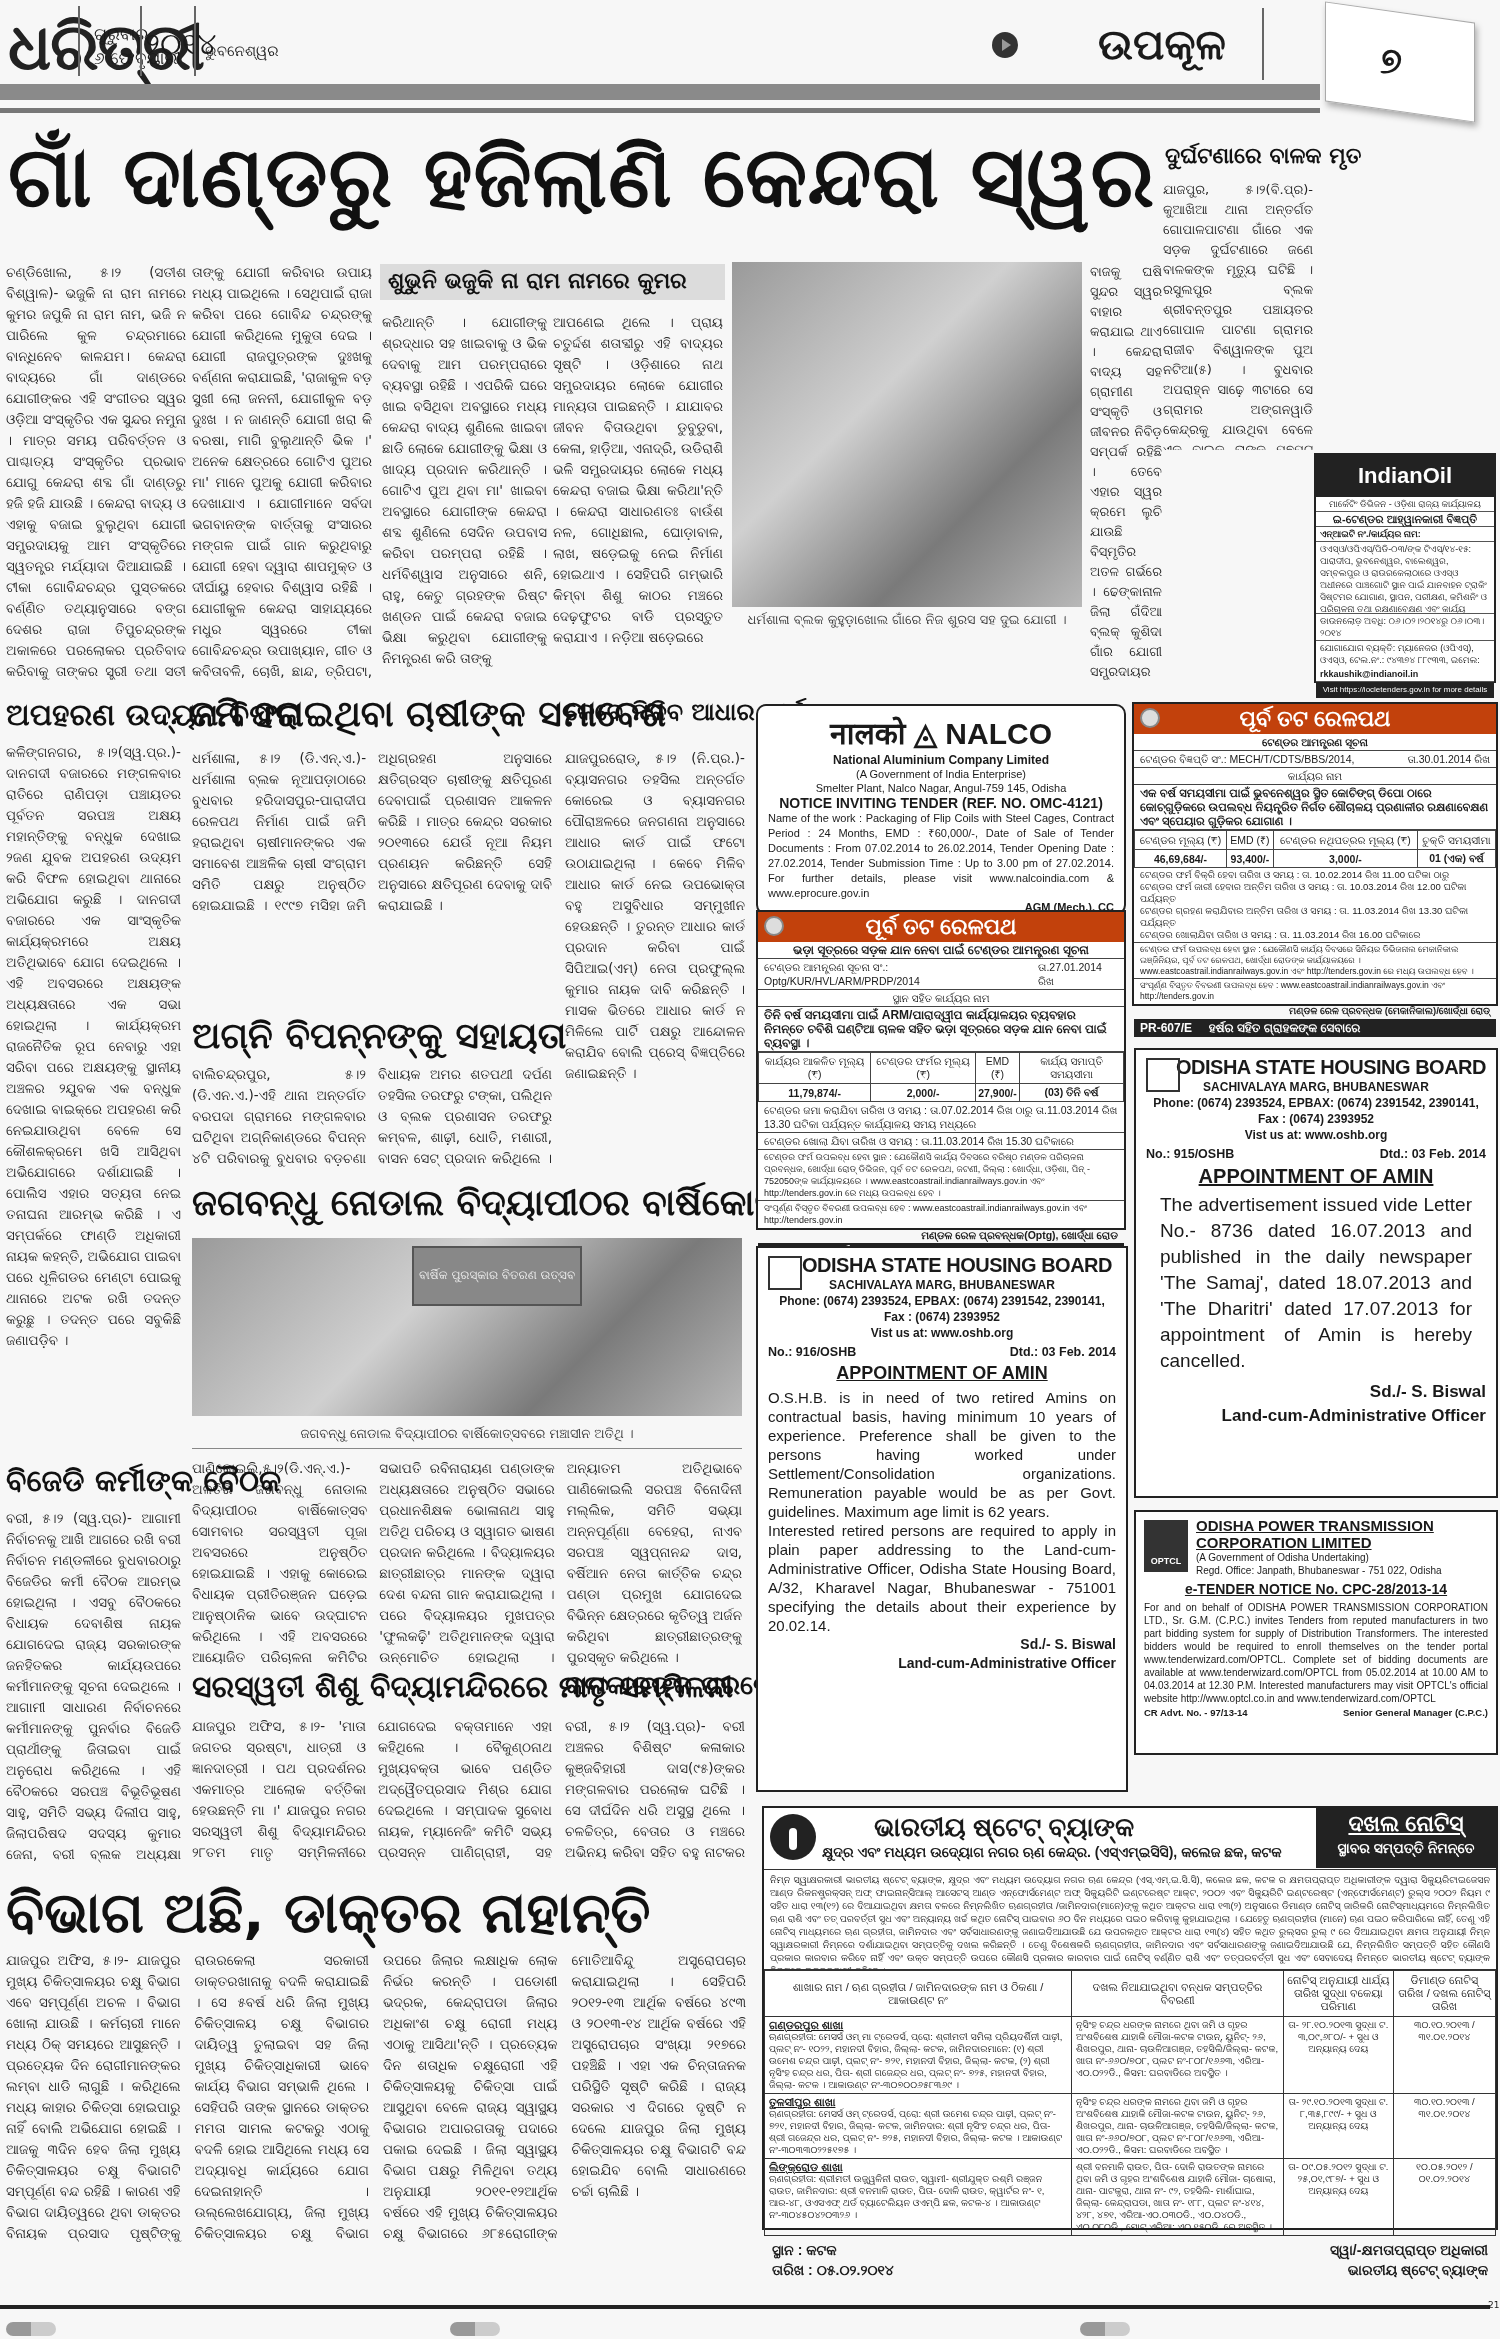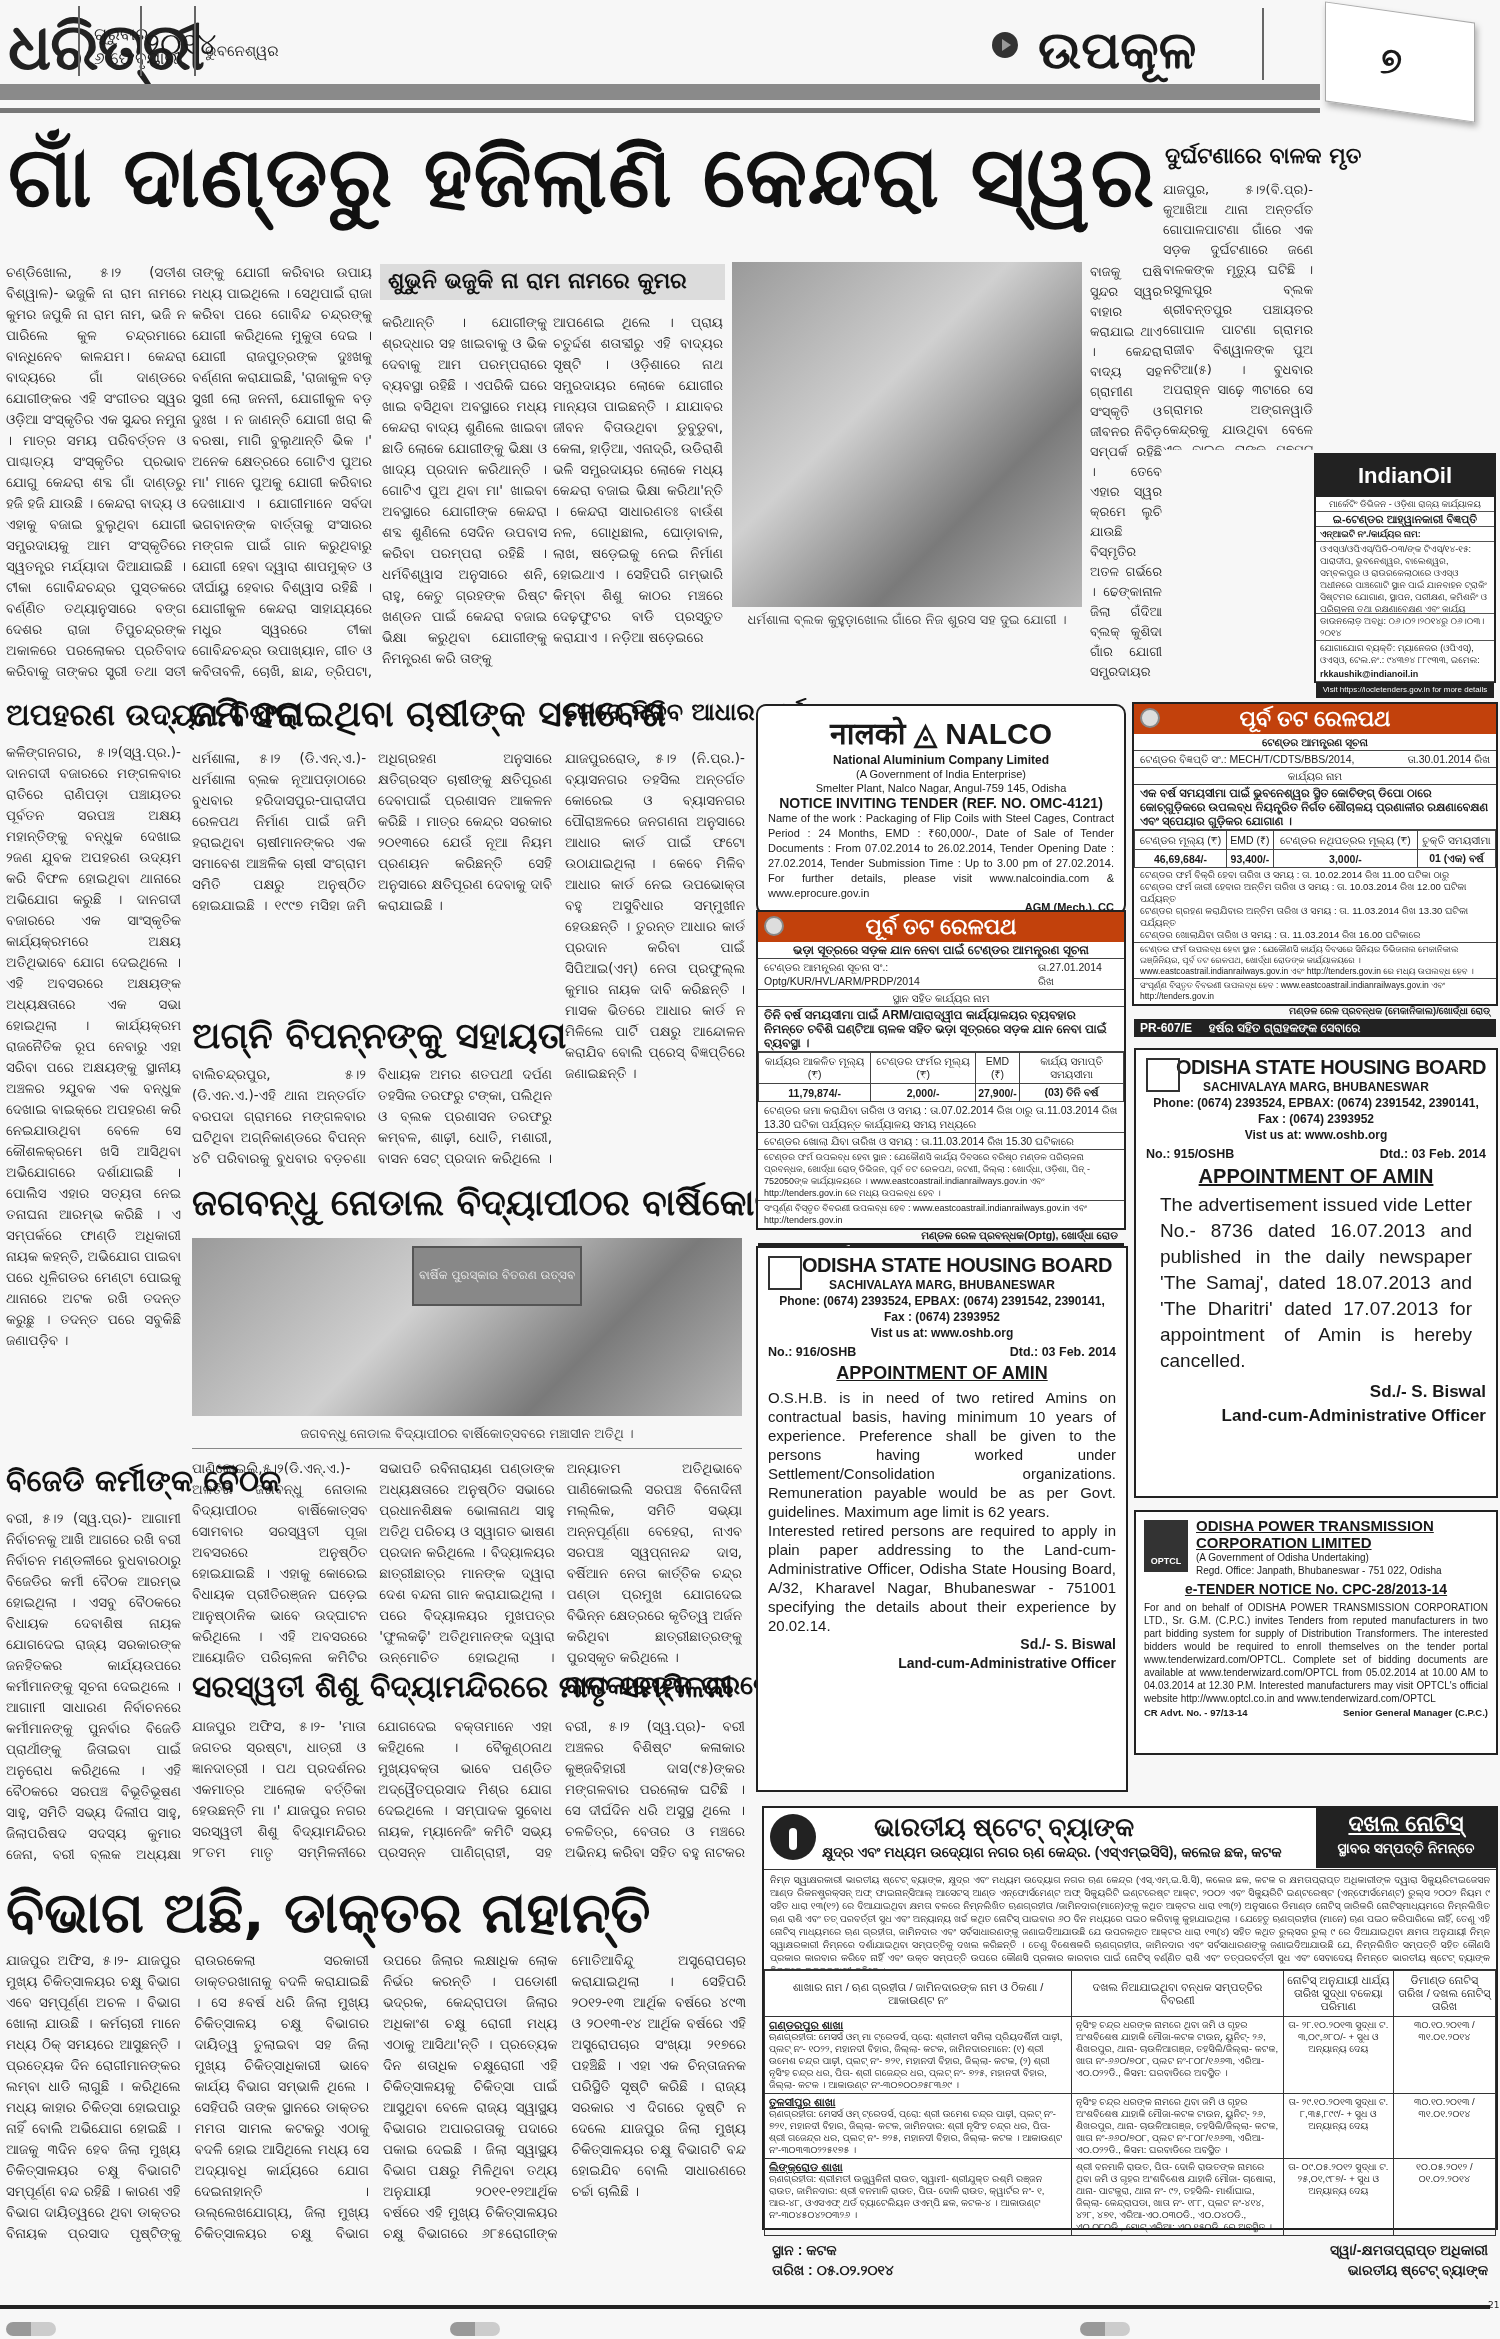--- a/index.html
+++ b/index.html
@@ -9,21 +9,21 @@
 
   
   .masthead { left: 0; top: 0; width: 1500px; height: 118px; }
   .logo { left: 8px; top: 10px; font-size: 64px; font-weight: bold; letter-spacing: -1px; color: #222; }
   .vsep { width: 2px; background: #666; }
   .date-block { left: 94px; top: 22px; font-size: 17px; line-height: 24px; }
   .year { left: 145px; top: 26px; font-size: 30px; }
   .city { left: 205px; top: 42px; font-size: 15px; }
   .section-dot { left: 992px; top: 32px; width: 26px; height: 26px; border-radius: 50%; background: #333; }
   .section-dot::after { content: ""; position: absolute; left: 10px; top: 7px; border-left: 9px solid #999; border-top: 6px solid transparent; border-bottom: 6px solid transparent; }
-  .section-name { left: 1038px; top: 20px; font-size: 52px; font-weight: bold; }
+  .section-name { left: 1098px; top: 20px; font-size: 42px; font-weight: bold; }
   .page-tab { left: 1325px; top: 12px; width: 150px; height: 100px; background: #fff; border: 1px solid #aaa; transform: skewY(8deg); box-shadow: 2px 4px 6px #aaa; }
   .page-num { left: 1380px; top: 40px; font-size: 36px; font-weight: bold; }
   .bar1 { left: 0; top: 84px; width: 1320px; height: 16px; background: #8a8a8a; }
   .bar2 { left: 0; top: 108px; width: 1320px; height: 5px; background: #777; }
 
   
   .hl { font-weight: bold; color: #111; white-space: nowrap; line-height: 1; }
   .main-hl { left: 8px; top: 135px; font-size: 84px; letter-spacing: 1px; }
   .side-hl { left: 1165px; top: 145px; font-size: 22px; }
   .sub-hl-bar { left: 380px; top: 264px; width: 345px; height: 36px; background: #dcdcdc; }

